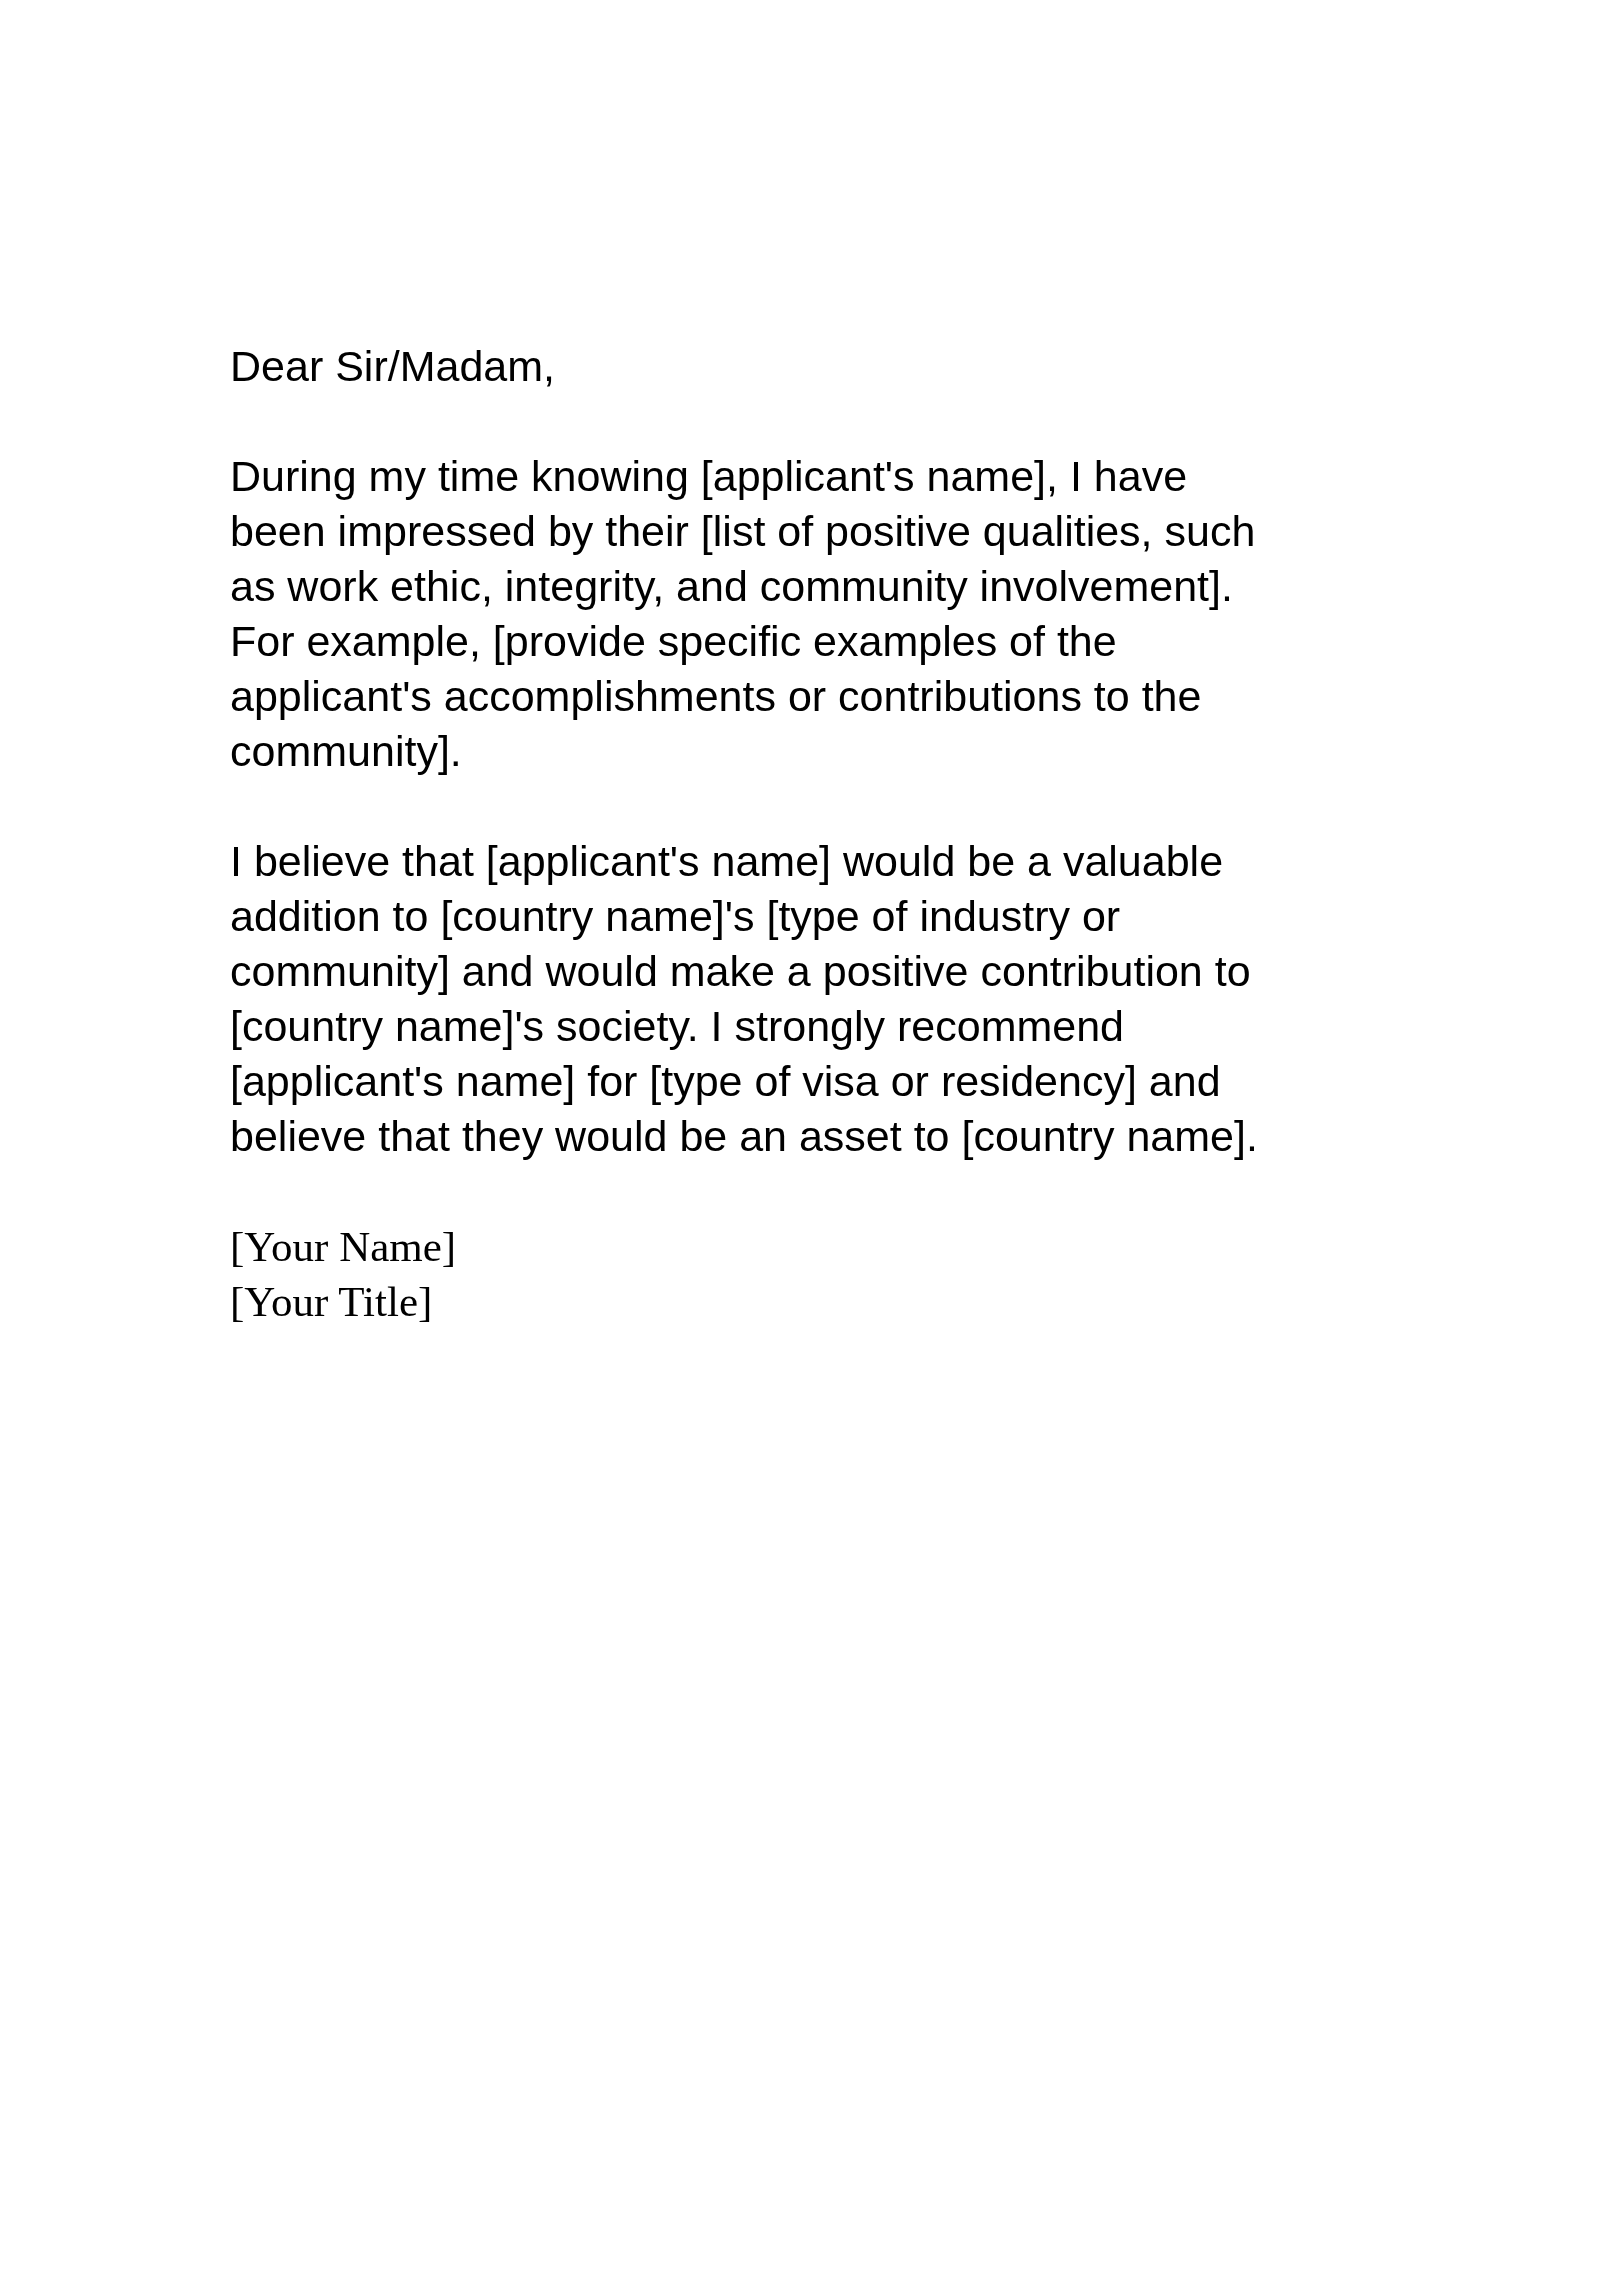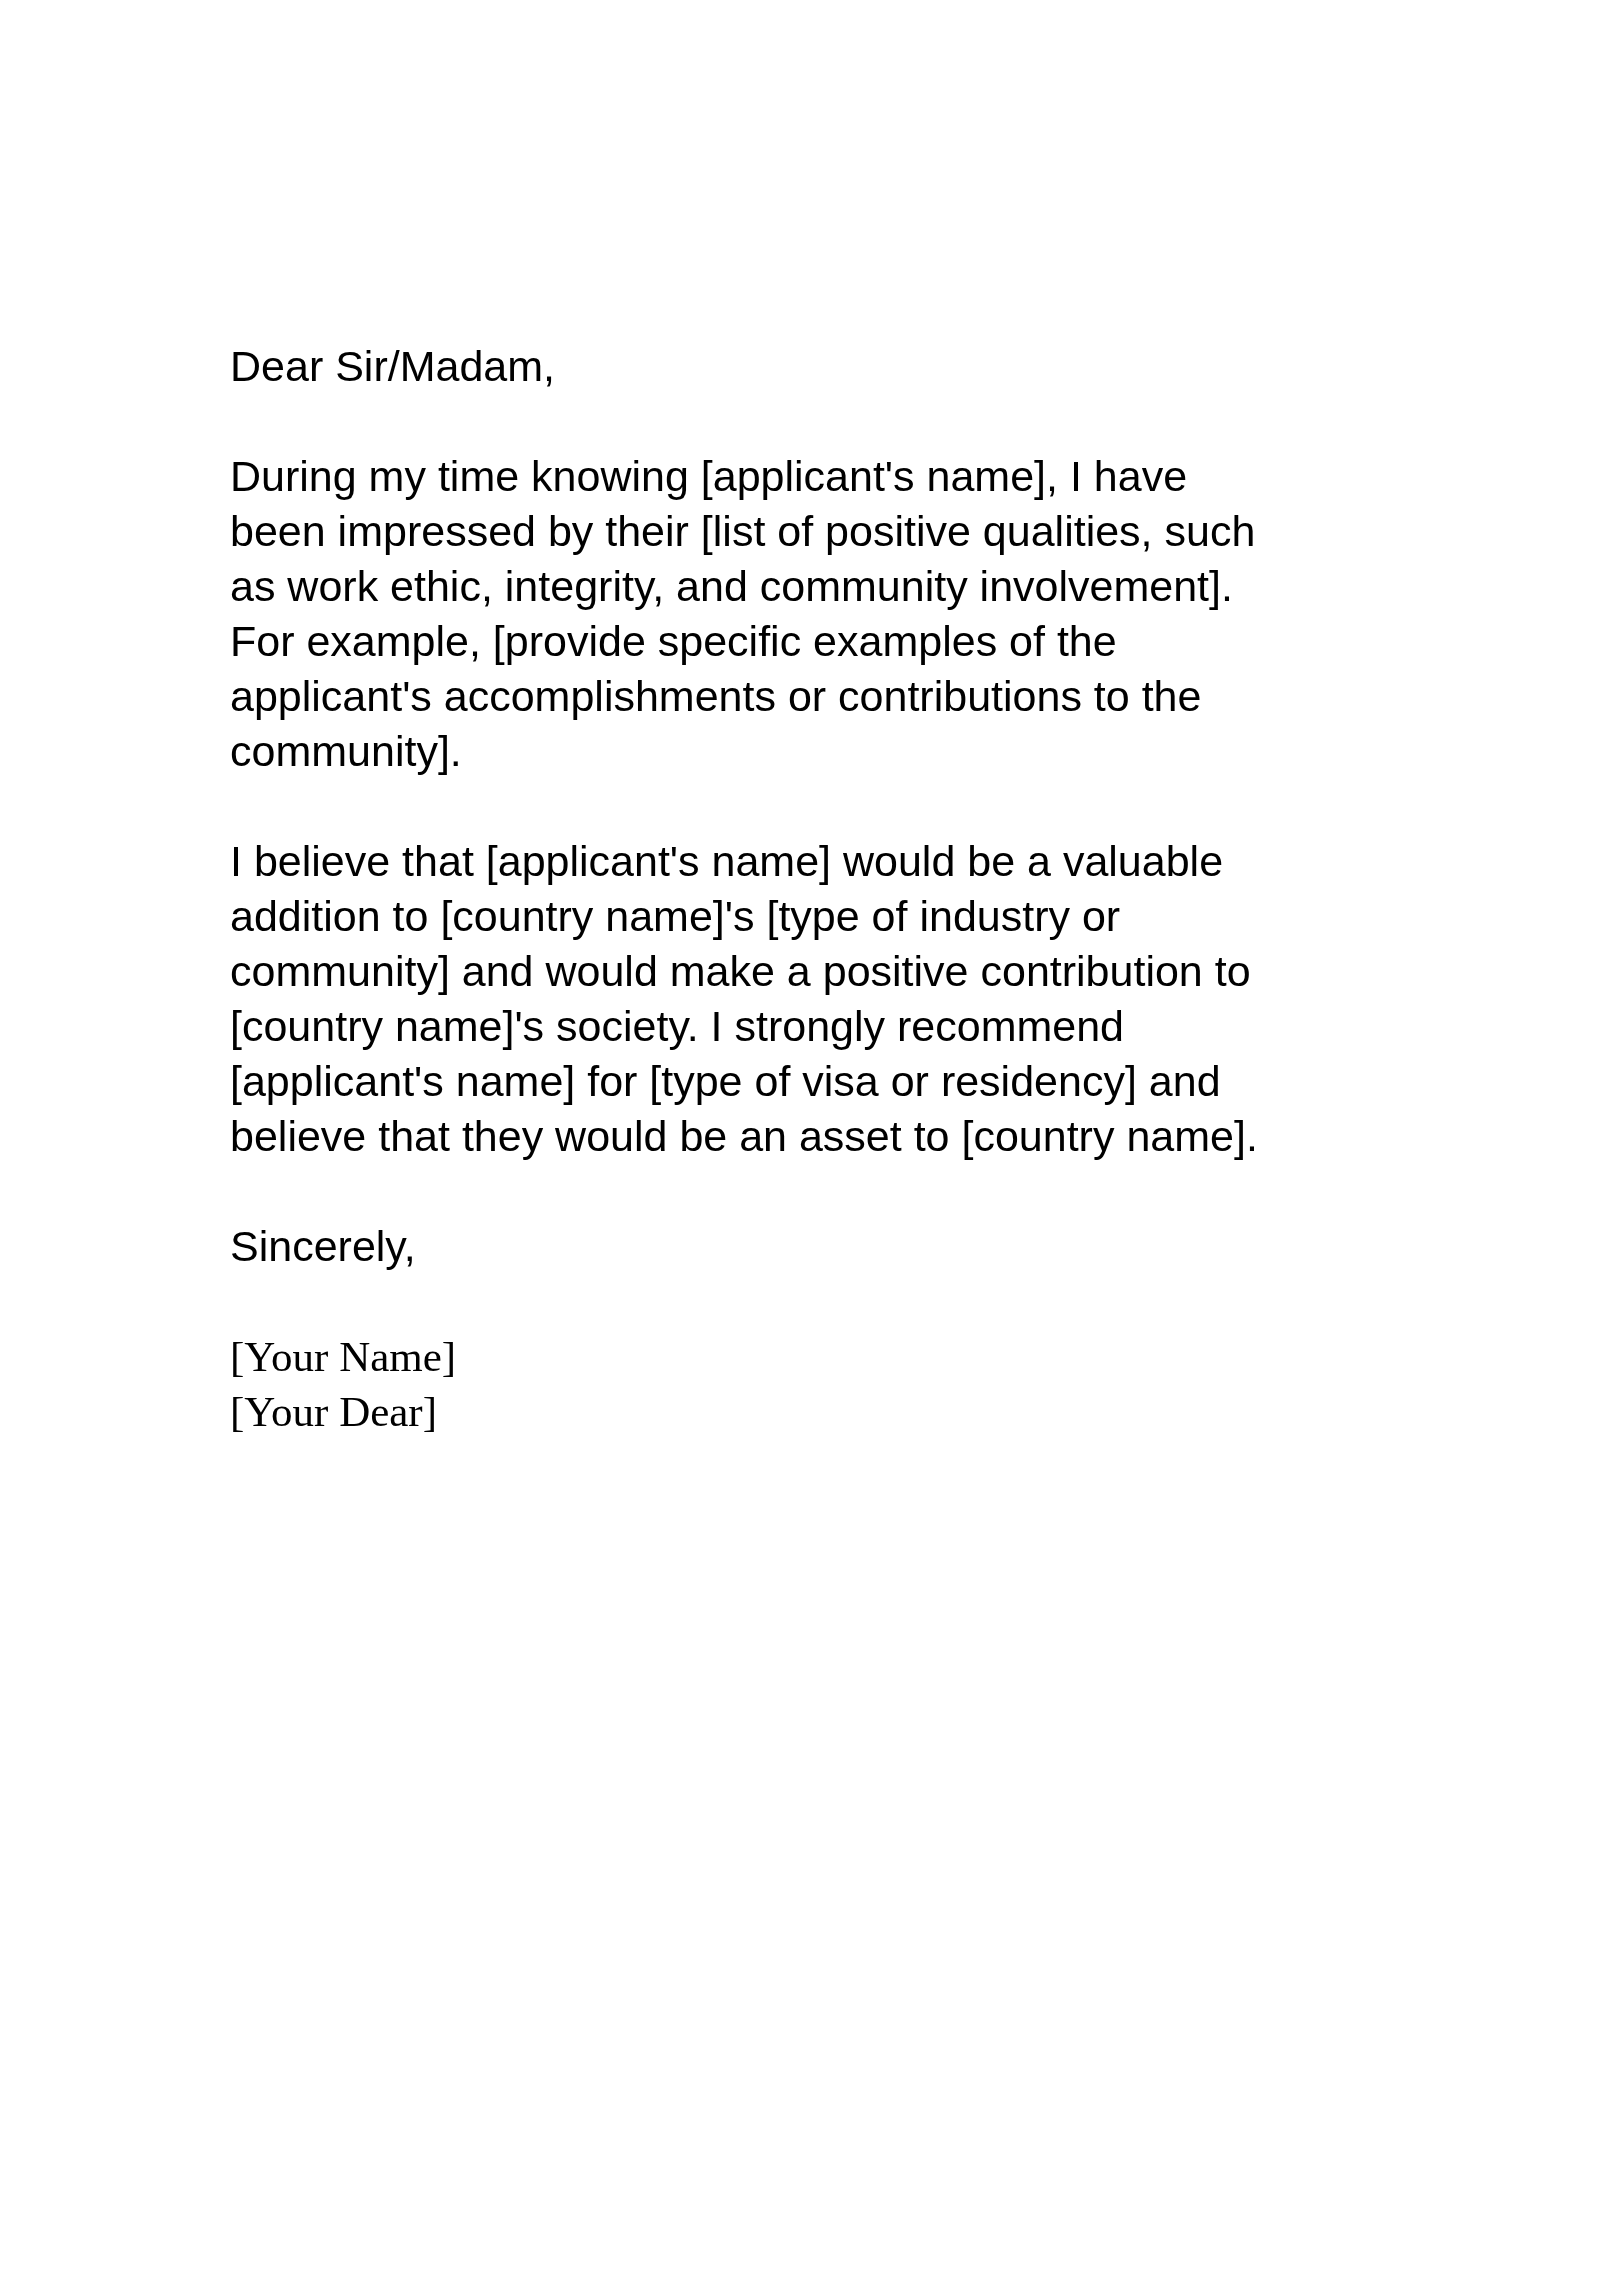--- a/index.html
+++ b/index.html
@@ -53,22 +53,21 @@
 applicant's accomplishments or contributions to the
 community].</p>
         <p>I believe that [applicant's name] would be a valuable
 addition to [country name]'s [type of industry or
 community] and would make a positive contribution to
 [country name]'s society. I strongly recommend
 [applicant's name] for [type of visa or residency] and
 believe that they would be an asset to [country name].</p>
       </div>
 
-    <p>Sincerely,</p>
 
     <div class="signature-block">
         <div class="sig-line">[Your Name]</div>
-        <div class="sig-line">[Your Dear]</div>
+        <div class="sig-line">[Your Title]</div>
       </div>
 
   </div>
 </div>
 
 
 </body></html>

